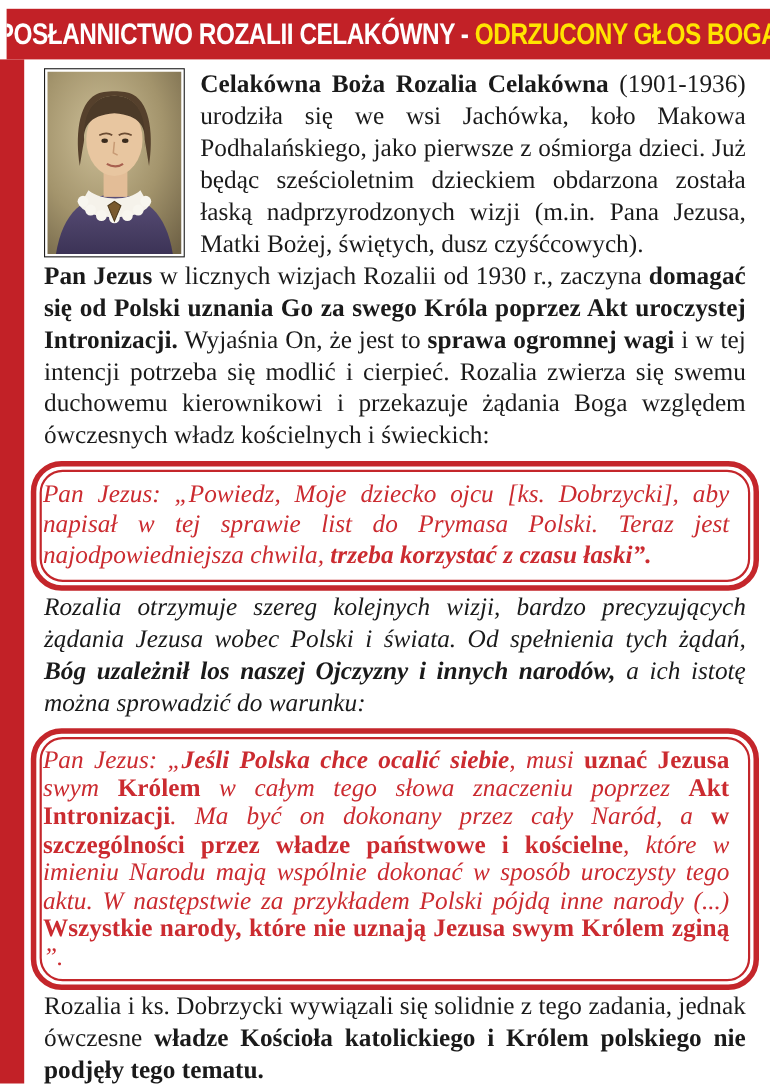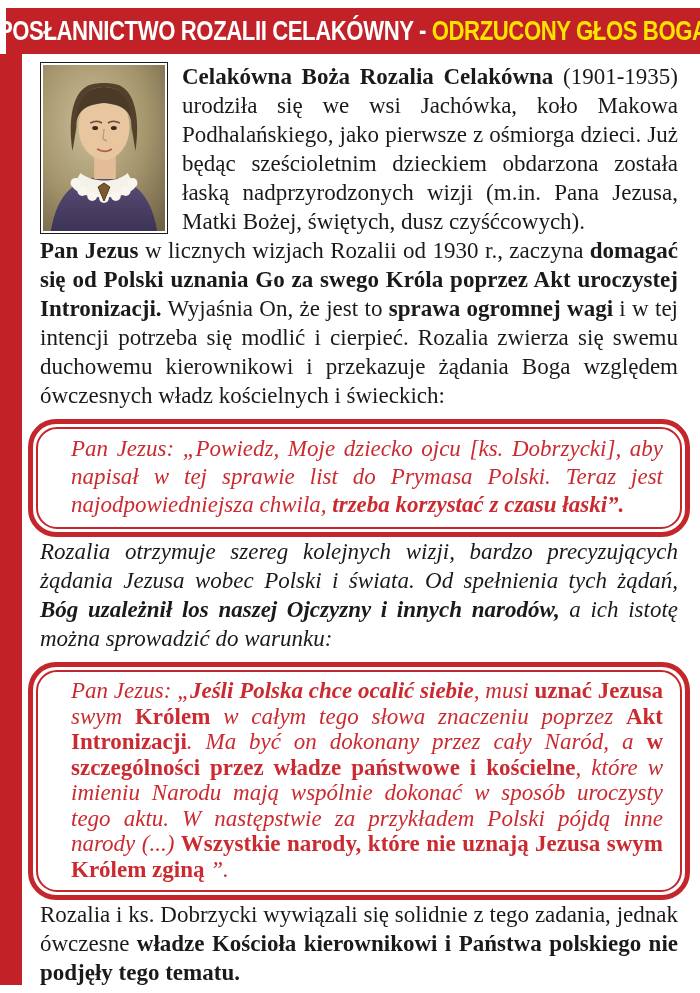--- a/index.html
+++ b/index.html
@@ -48,21 +48,21 @@
   .quote-box{
     margin:9px -12px 0 -12px;
     border:5px solid #c4262b;
     border-radius:28px;
     padding:3px;
     background:#ffffff;
   }
   .quote-inner{
     border:2px solid #c4262b;
     border-radius:21px;
-    padding:6px 17px 8px 33px;
+    padding:6px 17px 8px 1px;
   }
   .quote-text{
     margin:0; color:#cb2b30; font-size:23px; line-height:28px;
     text-align:justify; font-style:italic;
   }
   .quote-text .b{font-weight:bold;}
   .quote-text .up{font-style:normal;}
   .q2 .quote-text{line-height:25.5px;}
 </style>
 </head>
@@ -113,34 +113,34 @@
         <path d="M48,58 C52,56 57,56 60,58" stroke="#6b4c33" stroke-width="1.6" fill="none"></path>
         <path d="M66,58 C69,56 74,56 78,58" stroke="#6b4c33" stroke-width="1.6" fill="none"></path>
         <ellipse cx="53" cy="63" rx="3" ry="2" fill="#3a2b1d"></ellipse>
         <ellipse cx="72" cy="63" rx="3" ry="2" fill="#3a2b1d"></ellipse>
         <path d="M62,64 L61,74 L65,76" stroke="#c79a74" stroke-width="1.4" fill="none"></path>
         <path d="M55,84 C60,87 66,87 70,84" stroke="#a8604f" stroke-width="2" fill="none"></path>
 
         <path d="M56,122 L62,118 L68,122 L62,136 Z" fill="#7a5a2e" stroke="#4e3a1c" stroke-width="1"></path>
       </svg>
     </div>
-    <p class="body-par"><span class="b">Celakówna Boża Rozalia Celakówna</span><span> (1901-1935) urodziła się we wsi Jachówka, koło Makowa Podhalańskiego, jako pierwsze z ośmiorga dzieci. Już będąc sześcioletnim dzieckiem obdarzona została łaską nadprzyrodzonych wizji (m.in. Pana Jezusa, Matki Bożej, świętych, dusz czyśćcowych).</span></p>
+    <p class="body-par"><span class="b">Celakówna Boża Rozalia Celakówna</span><span> (1901-1936) urodziła się we wsi Jachówka, koło Makowa Podhalańskiego, jako pierwsze z ośmiorga dzieci. Już będąc sześcioletnim dzieckiem obdarzona została łaską nadprzyrodzonych wizji (m.in. Pana Jezusa, Matki Bożej, świętych, dusz czyśćcowych).</span></p>
   </div>
 
   <p class="body-par par2"><span class="b">Pan Jezus</span><span> w licznych wizjach Rozalii od 1930 r., zaczyna </span><span class="b">domagać się od Polski uznania Go za swego Króla poprzez Akt uroczystej Intronizacji.</span><span> Wyjaśnia On, że jest to </span><span class="b">sprawa ogromnej wagi</span><span> i w tej intencji potrzeba się modlić i cierpieć. Rozalia zwierza się swemu duchowemu kierownikowi i przekazuje żądania Boga względem ówczesnych władz kościelnych i świeckich:</span></p>
 
   <div class="quote-box">
     <div class="quote-inner">
       <p class="quote-text"><span>Pan Jezus: „Powiedz, Moje dziecko ojcu [ks. Dobrzycki], aby napisał w tej sprawie list do Prymasa Polski. Teraz jest najodpowiedniejsza chwila, </span><span class="b">trzeba korzystać z czasu łaski”.</span></p>
     </div>
   </div>
 
   <p class="body-par par3"><span>Rozalia otrzymuje szereg kolejnych wizji, bardzo precyzujących żądania Jezusa wobec Polski i świata. Od spełnienia tych żądań, </span><span class="b">Bóg uzależnił los naszej Ojczyzny i innych narodów,</span><span> a ich istotę można sprowadzić do warunku:</span></p>
 
   <div class="quote-box q2">
     <div class="quote-inner">
       <p class="quote-text"><span>Pan Jezus: „</span><span class="b">Jeśli Polska chce ocalić siebie</span><span>, musi </span><span class="b up">uznać Jezusa</span><span> swym </span><span class="b up">Królem</span><span> w całym tego słowa znaczeniu poprzez </span><span class="b up">Akt Intronizacji</span><span>. Ma być on dokonany przez cały Naród, a </span><span class="b up">w szczególności przez władze państwowe i kościelne</span><span>, które w imieniu Narodu mają wspólnie dokonać w sposób uroczysty tego aktu. W następstwie za przykładem Polski pójdą inne narody (...) </span><span class="b up">Wszystkie narody, które nie uznają Jezusa swym Królem zginą</span><span> ”.</span></p>
     </div>
   </div>
 
-  <p class="body-par par4"><span>Rozalia i ks. Dobrzycki wywiązali się solidnie z tego zadania, jednak ówczesne </span><span class="b">władze Kościoła kierownikowi i Państwa polskiego nie podjęły tego tematu.</span></p>
+  <p class="body-par par4"><span>Rozalia i ks. Dobrzycki wywiązali się solidnie z tego zadania, jednak ówczesne </span><span class="b">władze Kościoła katolickiego i Królem polskiego nie podjęły tego tematu.</span></p>
 
 </div>
 
 </body></html>

